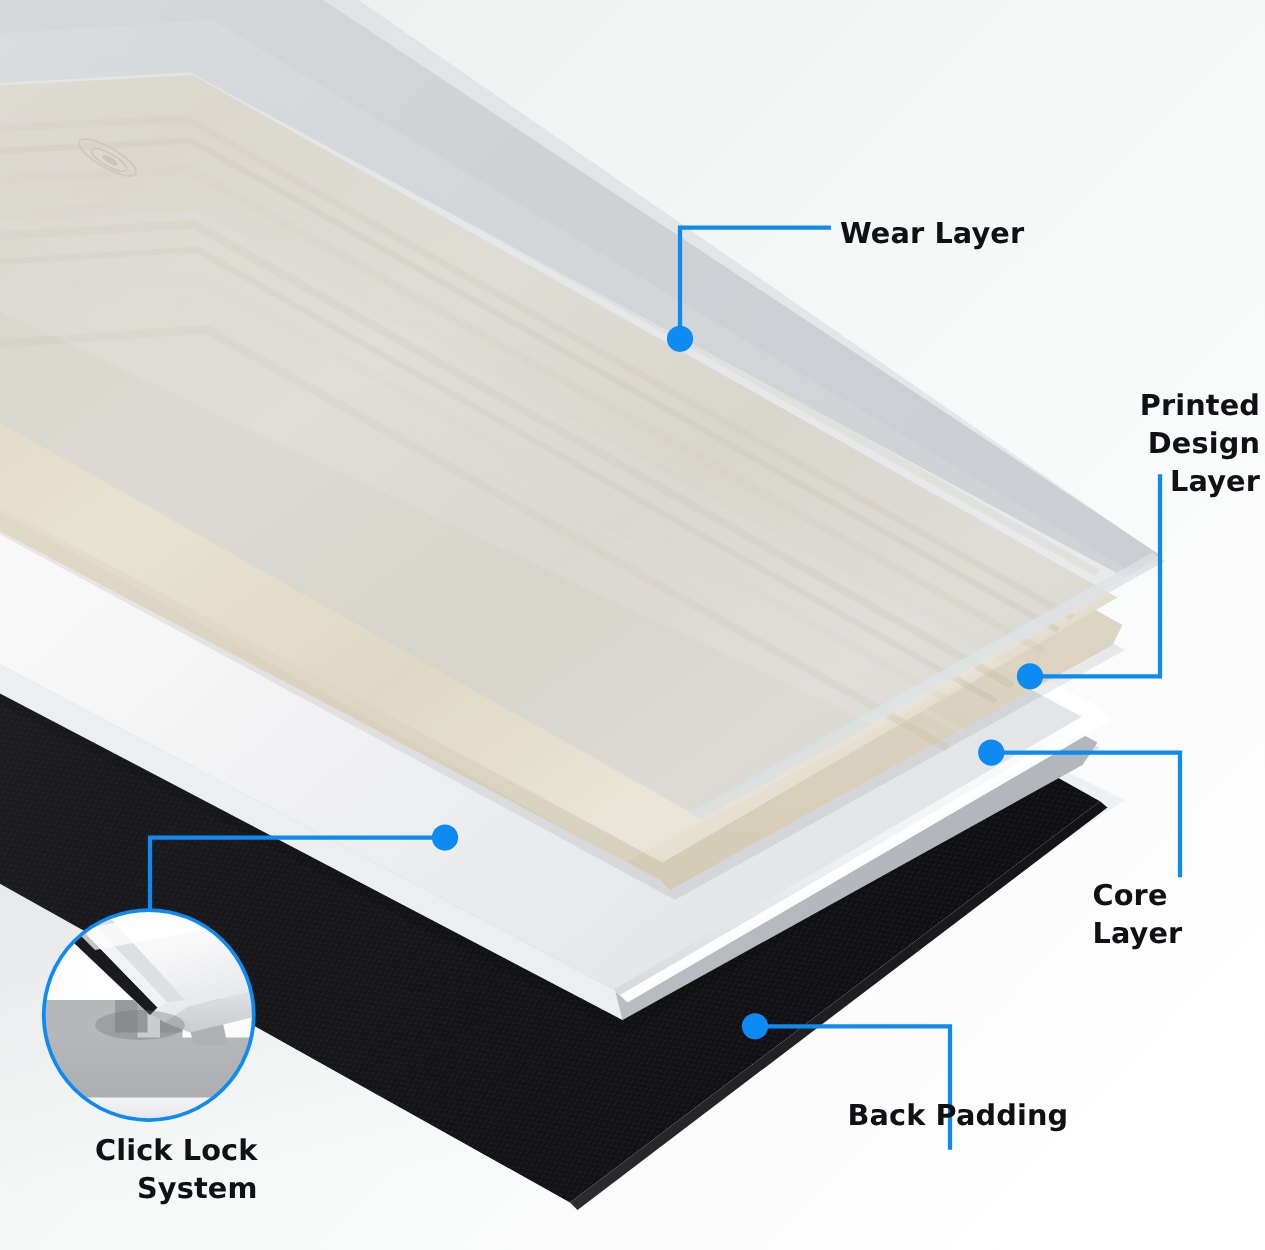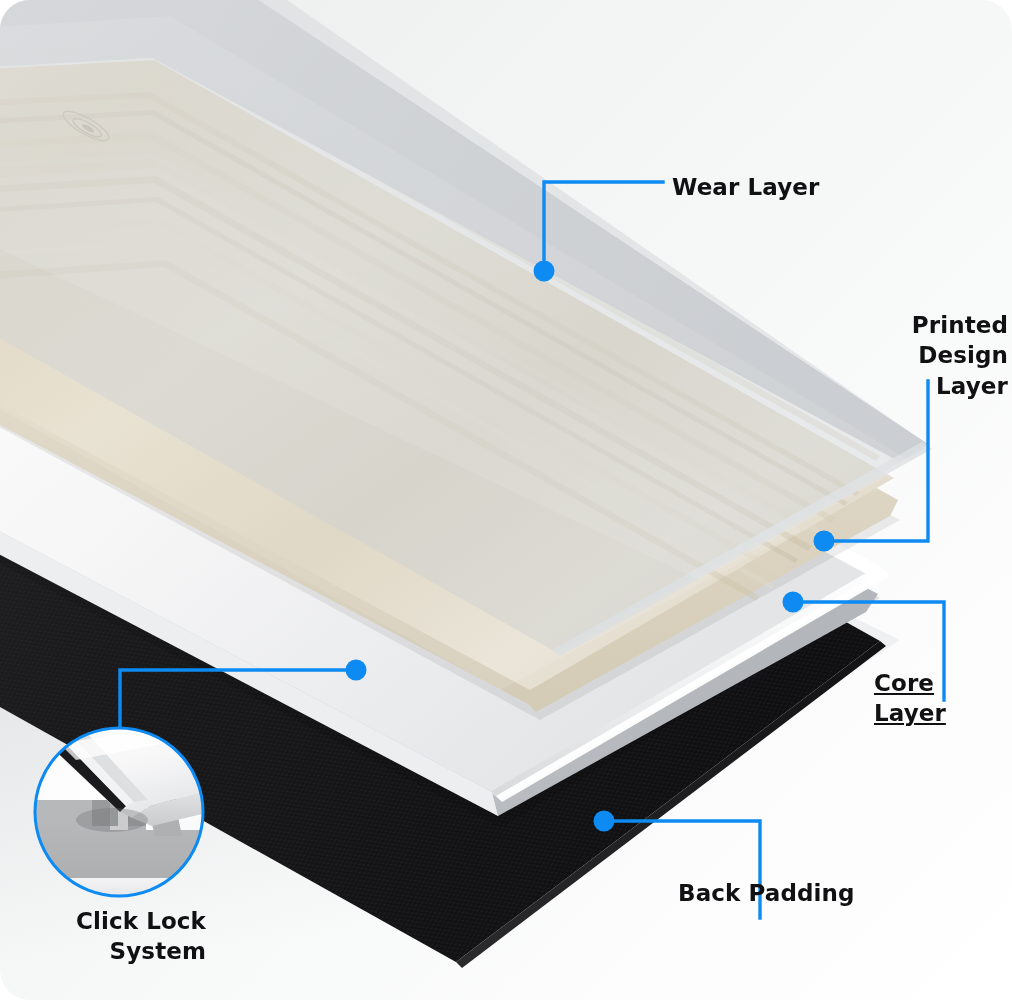--- a/index.html
+++ b/index.html
@@ -10,21 +10,20 @@
   }
   body {
     font-family: "Liberation Sans", sans-serif;
   }
   #stage {
     position: relative;
     width: 1012px;
     height: 1000px;
     overflow: hidden;
     background: linear-gradient(135deg, #ebecec 0%, #f2f3f3 28%, #f7f8f8 55%, #fcfcfd 78%, #ffffff 100%);
-    border-radius: 30px;
   }
   #stage svg.fullsvg {
     position: absolute;
     left: 0;
     top: 0;
     width: 1012px;
     height: 1000px;
     display: block;
   }
   .callout-label {
@@ -33,21 +32,21 @@
     font-weight: 700;
     font-size: 23px;
     letter-spacing: 0.1px;
     line-height: 1.32;
     white-space: pre-line;
     font-family: "DejaVu Sans", "Liberation Sans", sans-serif;
     -webkit-font-smoothing: antialiased;
   }
   .cl-wear      { left: 672px; top: 172px; }
   .cl-printed   { left: 836px; top: 310px; width: 172px; text-align: right; }
-  .cl-core      { left: 874px; top: 668px; text-decoration: underline; }
+  .cl-core      { left: 874px; top: 702px; }
   .cl-back      { left: 678px; top: 878px; }
   .cl-click     { left: 34px;  top: 906px; width: 172px; text-align: right; }
 </style>
 </head>
 <body>
 
 <div id="stage">
 
   <svg class="fullsvg" viewBox="0 0 1012 1000" xmlns="http://www.w3.org/2000/svg">
     <defs>

